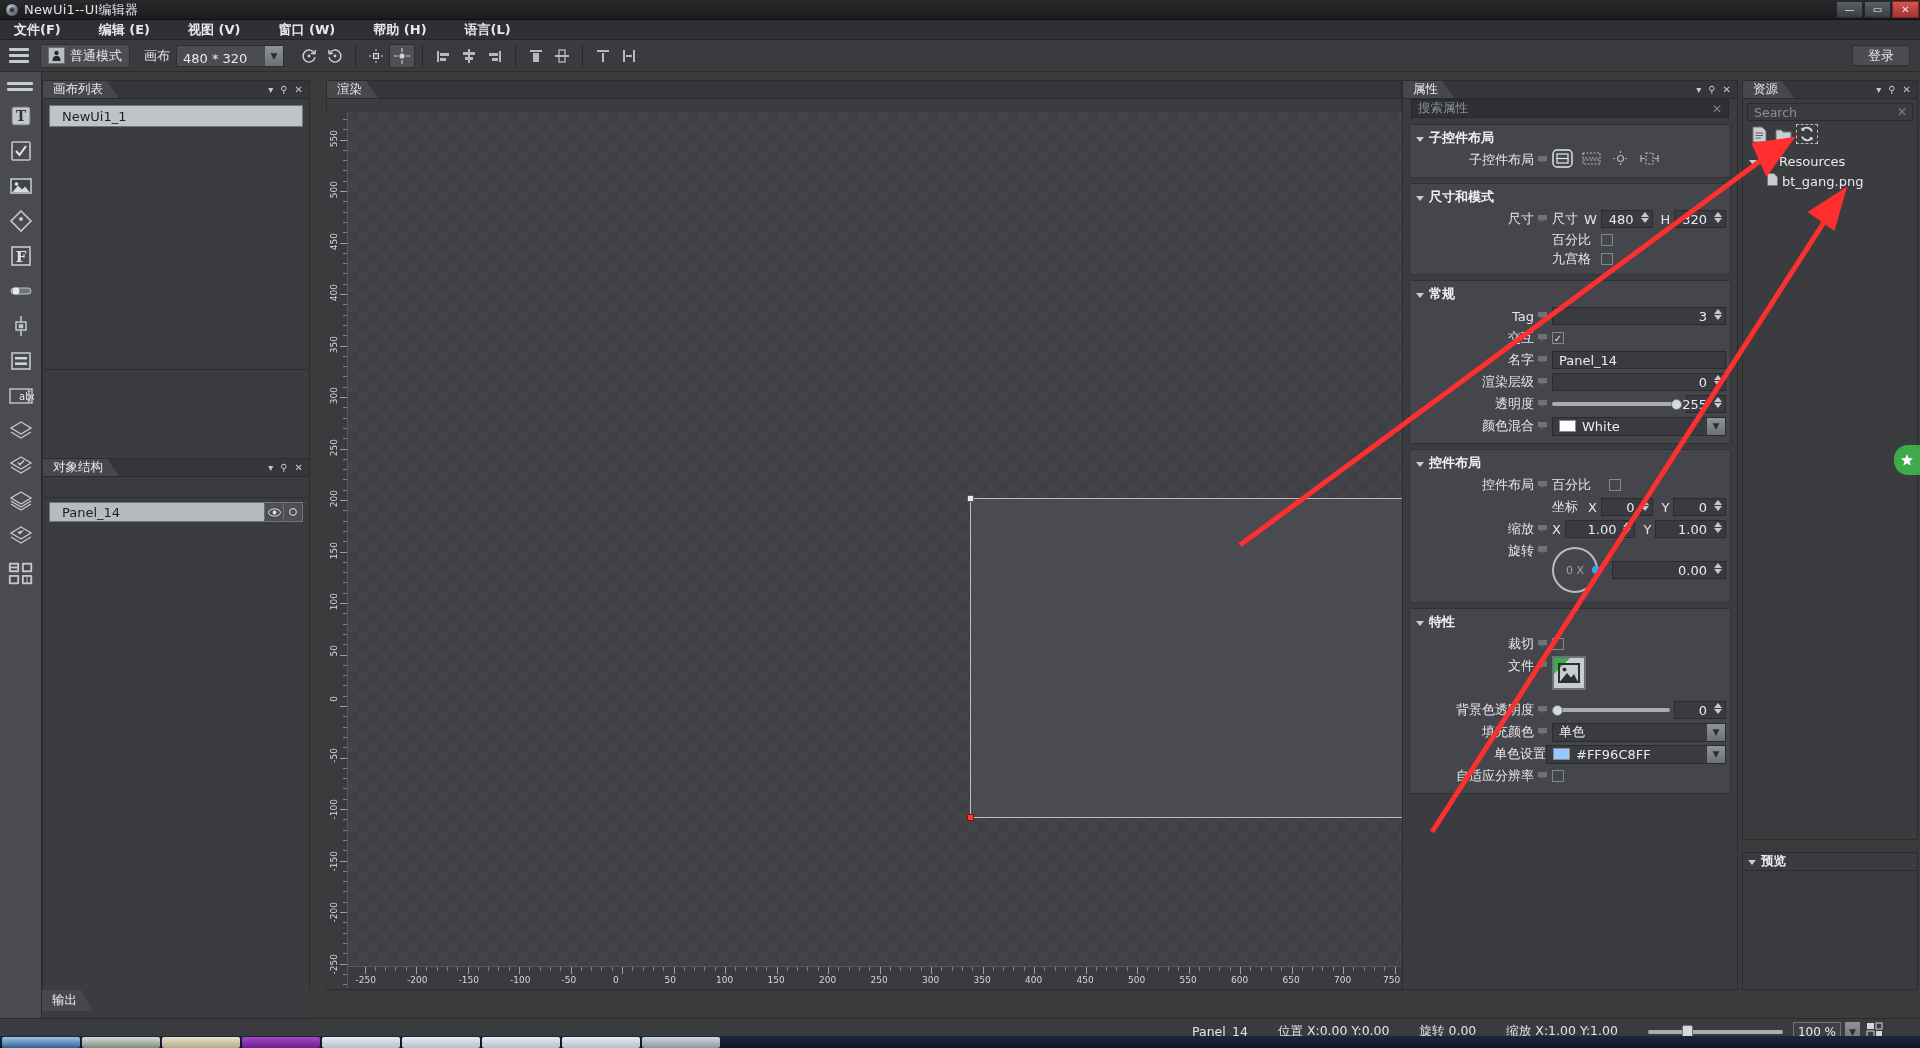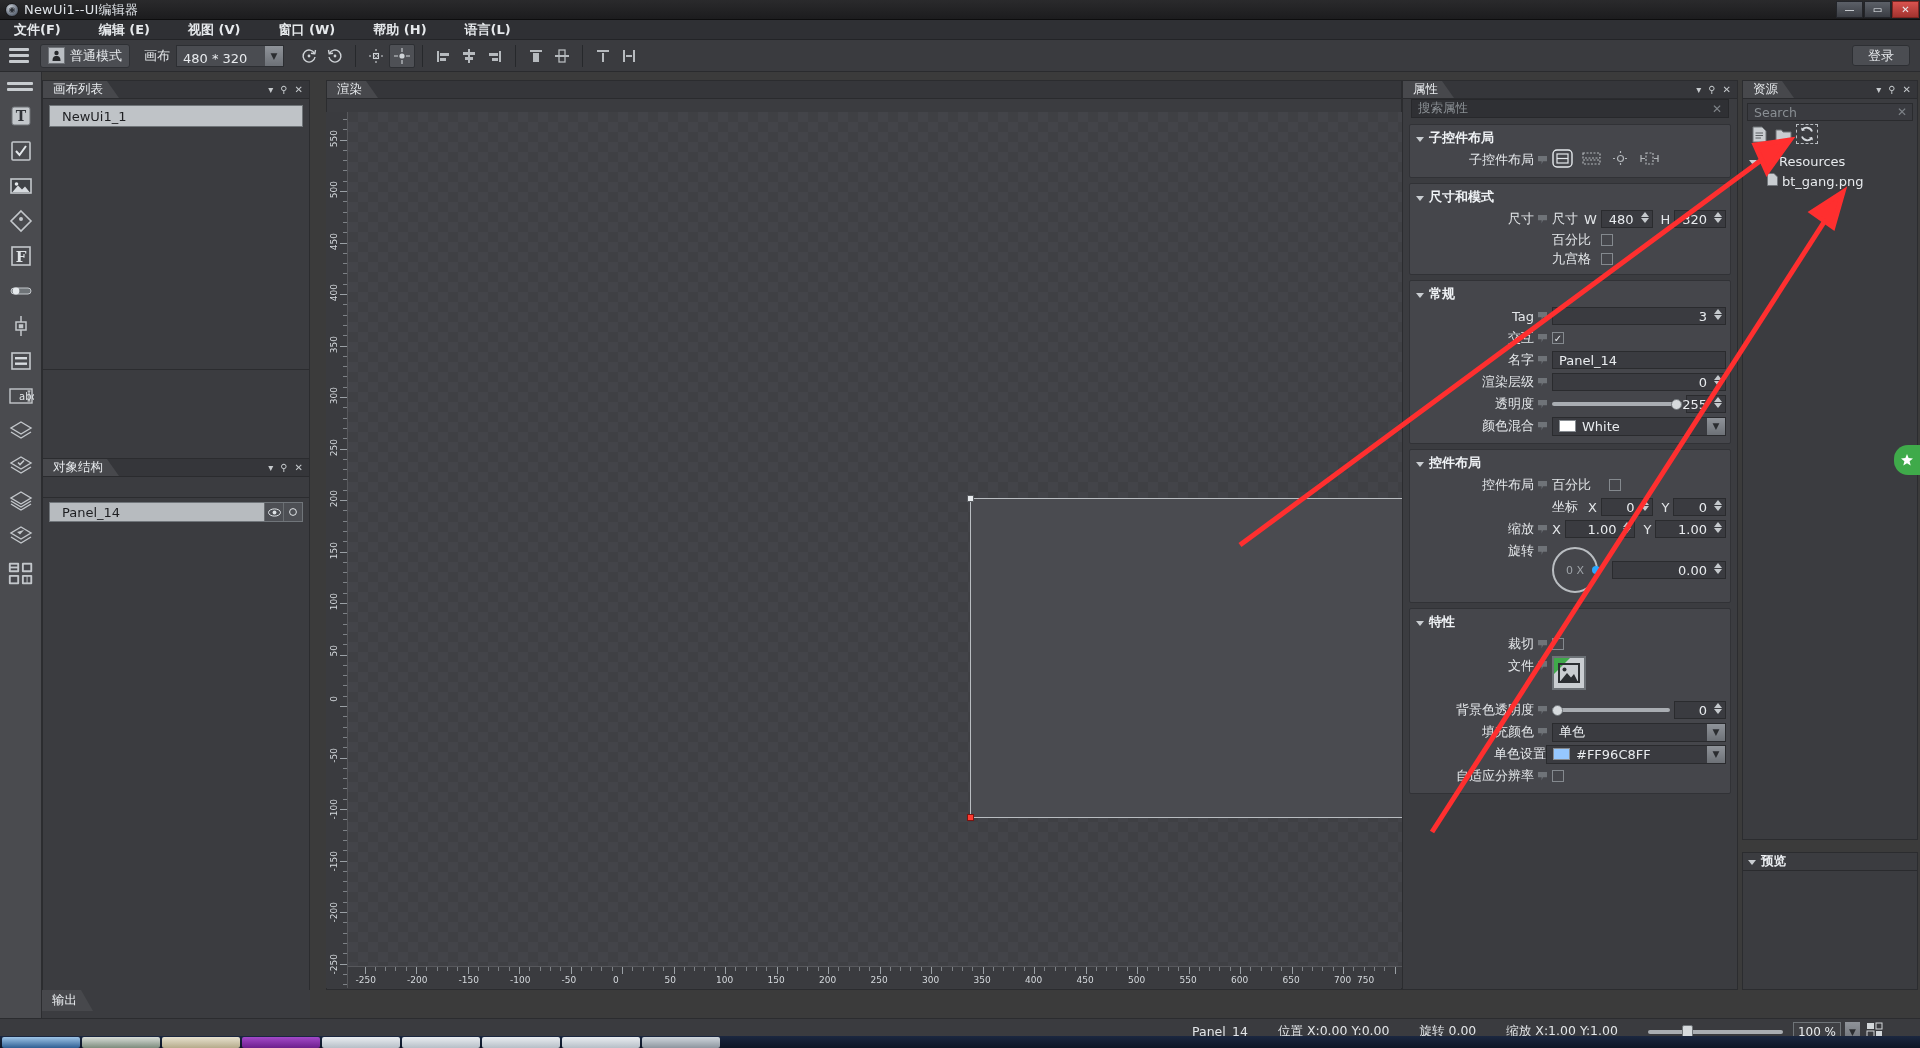--- a/index.html
+++ b/index.html
@@ -815,21 +815,21 @@
       <div class="tick" style="left: 964.1px; top: 0px; width: 1px; height: 4px; opacity: 0.7;"></div>
       <div class="tick" style="left: 974.4px; top: 0px; width: 1px; height: 4px; opacity: 0.7;"></div>
       <div class="tick" style="left: 984.7px; top: 0px; width: 1px; height: 4px; opacity: 0.7;"></div>
       <div class="tick" style="left: 995px; top: 0px; width: 1px; height: 7px;"></div>
       <div class="rl-num" style="left: 986px; top: 8px;">700</div>
       <div class="tick" style="left: 1005.3px; top: 0px; width: 1px; height: 4px; opacity: 0.7;"></div>
       <div class="tick" style="left: 1015.6px; top: 0px; width: 1px; height: 4px; opacity: 0.7;"></div>
       <div class="tick" style="left: 1025.9px; top: 0px; width: 1px; height: 4px; opacity: 0.7;"></div>
       <div class="tick" style="left: 1036.2px; top: 0px; width: 1px; height: 4px; opacity: 0.7;"></div>
       <div class="tick" style="left: 1046.5px; top: 0px; width: 1px; height: 7px;"></div>
-      <div class="rl-num" style="left: 1009px; top: 8px; text-align: right;">750</div>
+      <div class="rl-num" style="left: 1035px; top: 8px; text-align: right;">750</div>
     </div>
 
   <div id="checker">
     <div id="design-rect">
       <div class="handle" style="left:-4px;top:-4px"></div>
       <div class="handle" style="right:-4px;top:-4px"></div>
       <div class="handle" style="right:-4px;top:50%;margin-top:-4px"></div>
       <div class="handle" style="right:-4px;bottom:-4px"></div>
       <div class="anchor" style="left:-4px;bottom:-4px"></div>
     </div>

